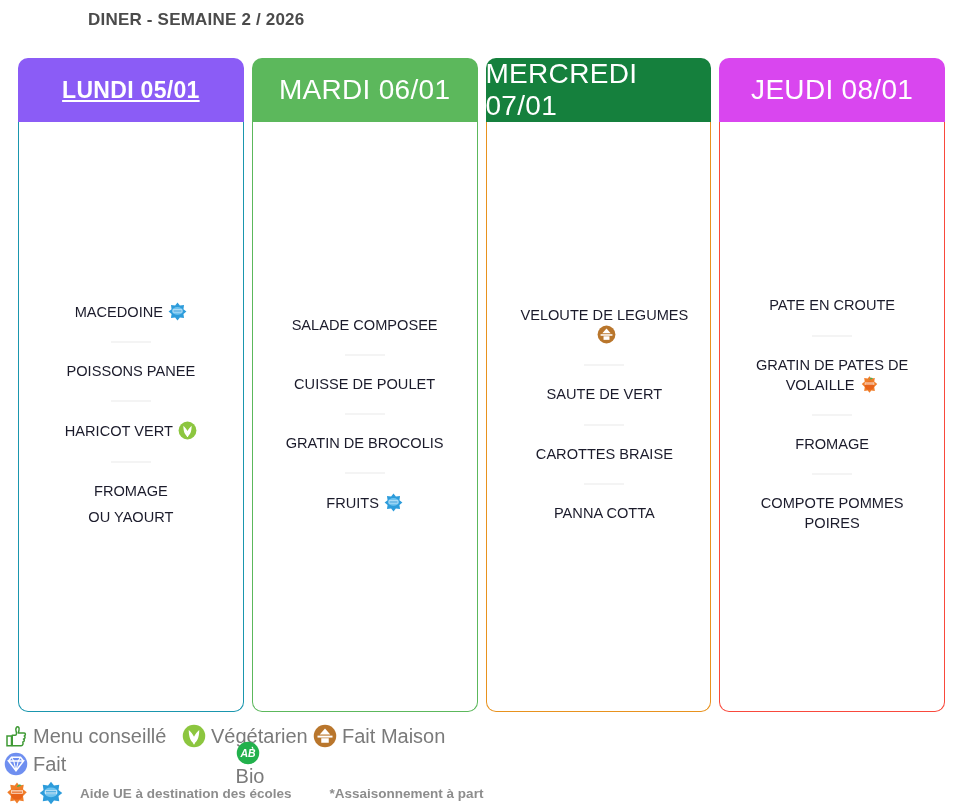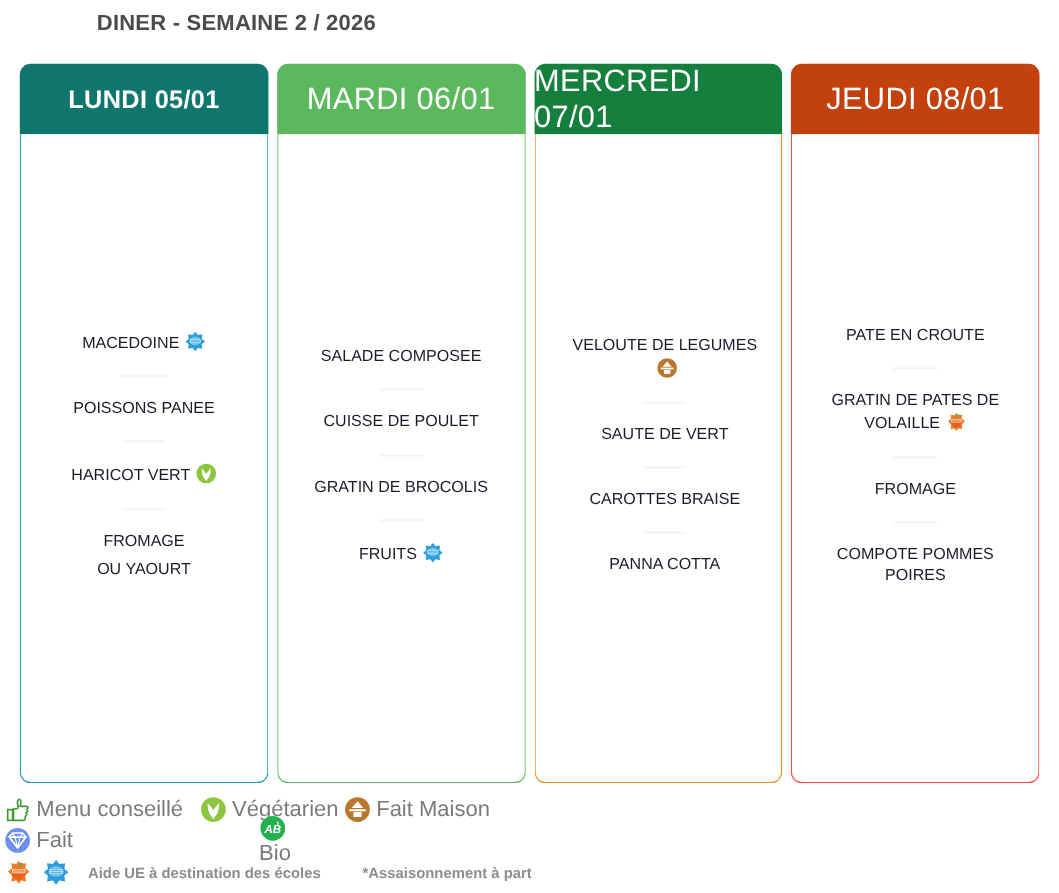--- a/index.html
+++ b/index.html
@@ -17,21 +17,21 @@
     width: 963px;
     height: 812px;
     background: #ffffff;
   }
 
   
   .page-title {
     position: absolute;
     left: 88px;
     top: 10px;
-    font-size: 20px;
+    font-size: 17px;
     font-weight: bold;
     color: #4b4b4b;
     letter-spacing: 0.2px;
     white-space: nowrap;
   }
 
   
   .week-grid {
     position: absolute;
     left: 18px;
@@ -156,21 +156,21 @@
 </style>
 </head>
 <body>
 
 <div id="page">
 
   <div class="page-title">DINER - SEMAINE 2 / 2026</div>
 
   <div class="week-grid">
       <div class="day-card">
-        <div class="day-header bold" style="background: #0f766e;">
+        <div class="day-header bold" style="background: #8b5cf6; text-decoration: underline;">
           <span>LUNDI 05/01</span>
         </div>
         <div class="day-body" style="border-color: rgb(26, 150, 174);">
           <div class="dish-list">
             <div class="dish"><span class="dish-text">MACEDOINE</span><span style="display: inline-block; width: 19px; height: 19px; line-height: 0; vertical-align: -4px; margin-left: 5px;"><svg width="19" height="19" viewBox="0 0 32 32">
                   <path d="M16 1 L20 6 L27 5 L26 12 L31 16 L26 20 L27 27 L20 26 L16 31 L12 26 L5 27 L6 20 L1 16 L6 12 L5 5 L12 6 Z" fill="#2d9cdb"></path>
                   <ellipse cx="16" cy="15" rx="9" ry="6.5" fill="#6fc3ef"></ellipse>
                   <rect x="8" y="12.5" width="16" height="5" fill="#d9eefb"></rect>
                   <rect x="9" y="13.5" width="14" height="1" fill="#2d9cdb"></rect>
                   <rect x="9" y="15.5" width="14" height="1" fill="#2d9cdb"></rect>
@@ -225,21 +225,21 @@
             <div class="dish-sep"></div>
             <div class="dish"><span class="dish-text">SAUTE DE VERT</span></div>
             <div class="dish-sep"></div>
             <div class="dish"><span class="dish-text">CAROTTES BRAISE</span></div>
             <div class="dish-sep"></div>
             <div class="dish"><span class="dish-text">PANNA COTTA</span></div>
           </div>
         </div>
       </div>
       <div class="day-card">
-        <div class="day-header" style="background: #c2410c;">
+        <div class="day-header" style="background: #d946ef;">
           <span>JEUDI 08/01</span>
         </div>
         <div class="day-body" style="border-color: rgb(249, 73, 60);">
           <div class="dish-list">
             <div class="dish"><span class="dish-text">PATE EN CROUTE</span></div>
             <div class="dish-sep"></div>
             <div class="dish"><span class="dish-text">GRATIN DE PATES DE VOLAILLE</span><span style="display: inline-block; width: 19px; height: 19px; line-height: 0; vertical-align: -4px; margin-left: 5px;"><svg width="19" height="19" viewBox="0 0 32 32">
                   <path d="M16 2 L19 6 L25 5 L24 11 L29 15 L24 20 L25 27 L19 26 L16 30 L13 26 L7 27 L8 20 L3 15 L8 11 L7 5 L13 6 Z" fill="#f07d29"></path>
                   <ellipse cx="16" cy="18" rx="8" ry="7" fill="#e8631a"></ellipse>
                   <rect x="8" y="12" width="16" height="5" rx="1" fill="#fde3cf"></rect>

